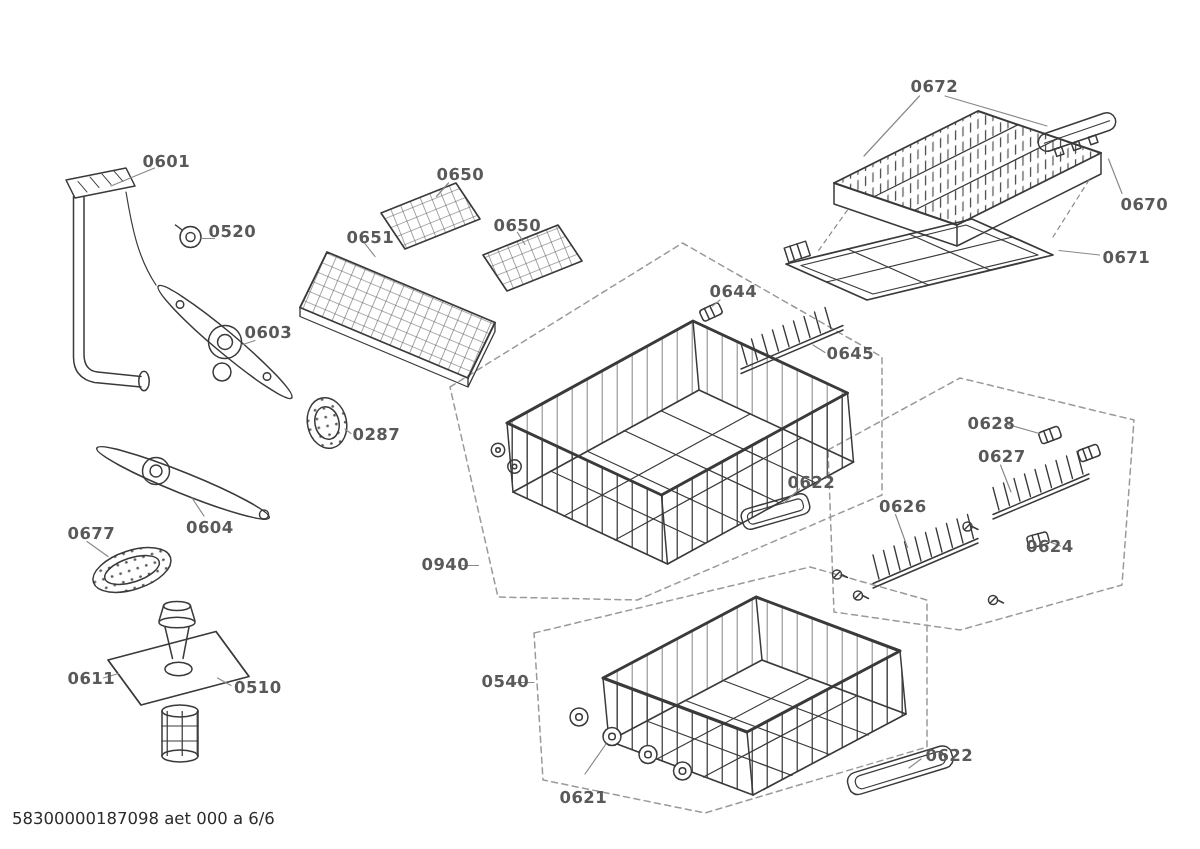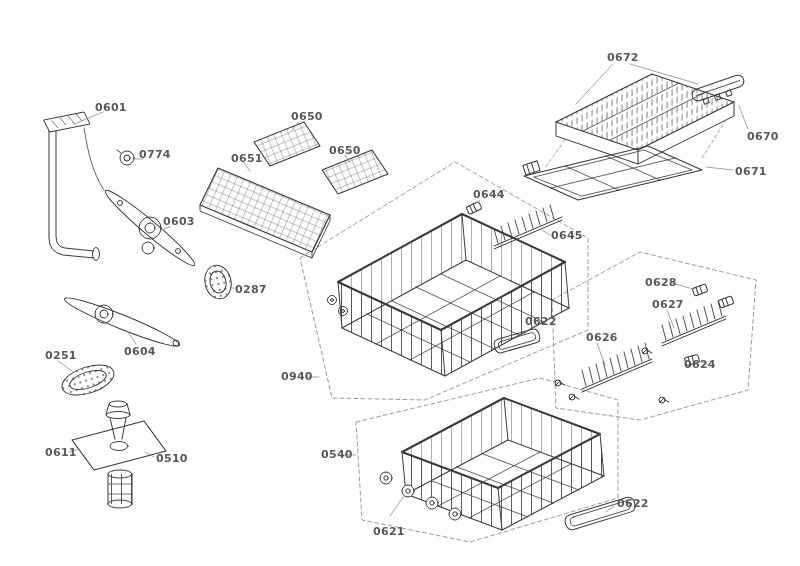--- a/index.html
+++ b/index.html
@@ -258,39 +258,40 @@
       <line x1="630" y1="64" x2="698" y2="84"></line>
       <line x1="748" y1="129" x2="739" y2="106"></line>
       <line x1="733" y1="170" x2="706" y2="167"></line>
       <line x1="565" y1="140" x2="545" y2="168" stroke-dasharray="3 3"></line>
       <line x1="726" y1="120" x2="702" y2="158" stroke-dasharray="3 3"></line>
     </g>
   </g>
 </svg>
 
 <div class="plbl" style="left:95px;top:101px">0601</div>
-<div class="plbl" style="left:139px;top:148px">0774</div>
+<div class="plbl" style="left:139px;top:148px">0520</div>
 <div class="plbl" style="left:163px;top:215px">0603</div>
 <div class="plbl" style="left:235px;top:283px">0287</div>
 <div class="plbl" style="left:124px;top:345px">0604</div>
-<div class="plbl" style="left:45px;top:349px">0251</div>
+<div class="plbl" style="left:45px;top:349px">0677</div>
 <div class="plbl" style="left:45px;top:446px">0611</div>
 <div class="plbl" style="left:156px;top:452px">0510</div>
 <div class="plbl" style="left:231px;top:152px">0651</div>
 <div class="plbl" style="left:291px;top:110px">0650</div>
 <div class="plbl" style="left:329px;top:144px">0650</div>
 <div class="plbl" style="left:473px;top:188px">0644</div>
 <div class="plbl" style="left:551px;top:229px">0645</div>
 <div class="plbl" style="left:525px;top:315px">0622</div>
 <div class="plbl" style="left:281px;top:370px">0940</div>
 <div class="plbl" style="left:645px;top:276px">0628</div>
 <div class="plbl" style="left:652px;top:298px">0627</div>
 <div class="plbl" style="left:586px;top:331px">0626</div>
 <div class="plbl" style="left:684px;top:358px">0624</div>
 <div class="plbl" style="left:321px;top:448px">0540</div>
 <div class="plbl" style="left:373px;top:525px">0621</div>
 <div class="plbl" style="left:617px;top:497px">0622</div>
 <div class="plbl" style="left:607px;top:51px">0672</div>
 <div class="plbl" style="left:747px;top:130px">0670</div>
 <div class="plbl" style="left:735px;top:165px">0671</div>
 
+<div id="footer-code">58300000187098 aet 000 a 6/6</div>
 
 </div>
 
 </body></html>

